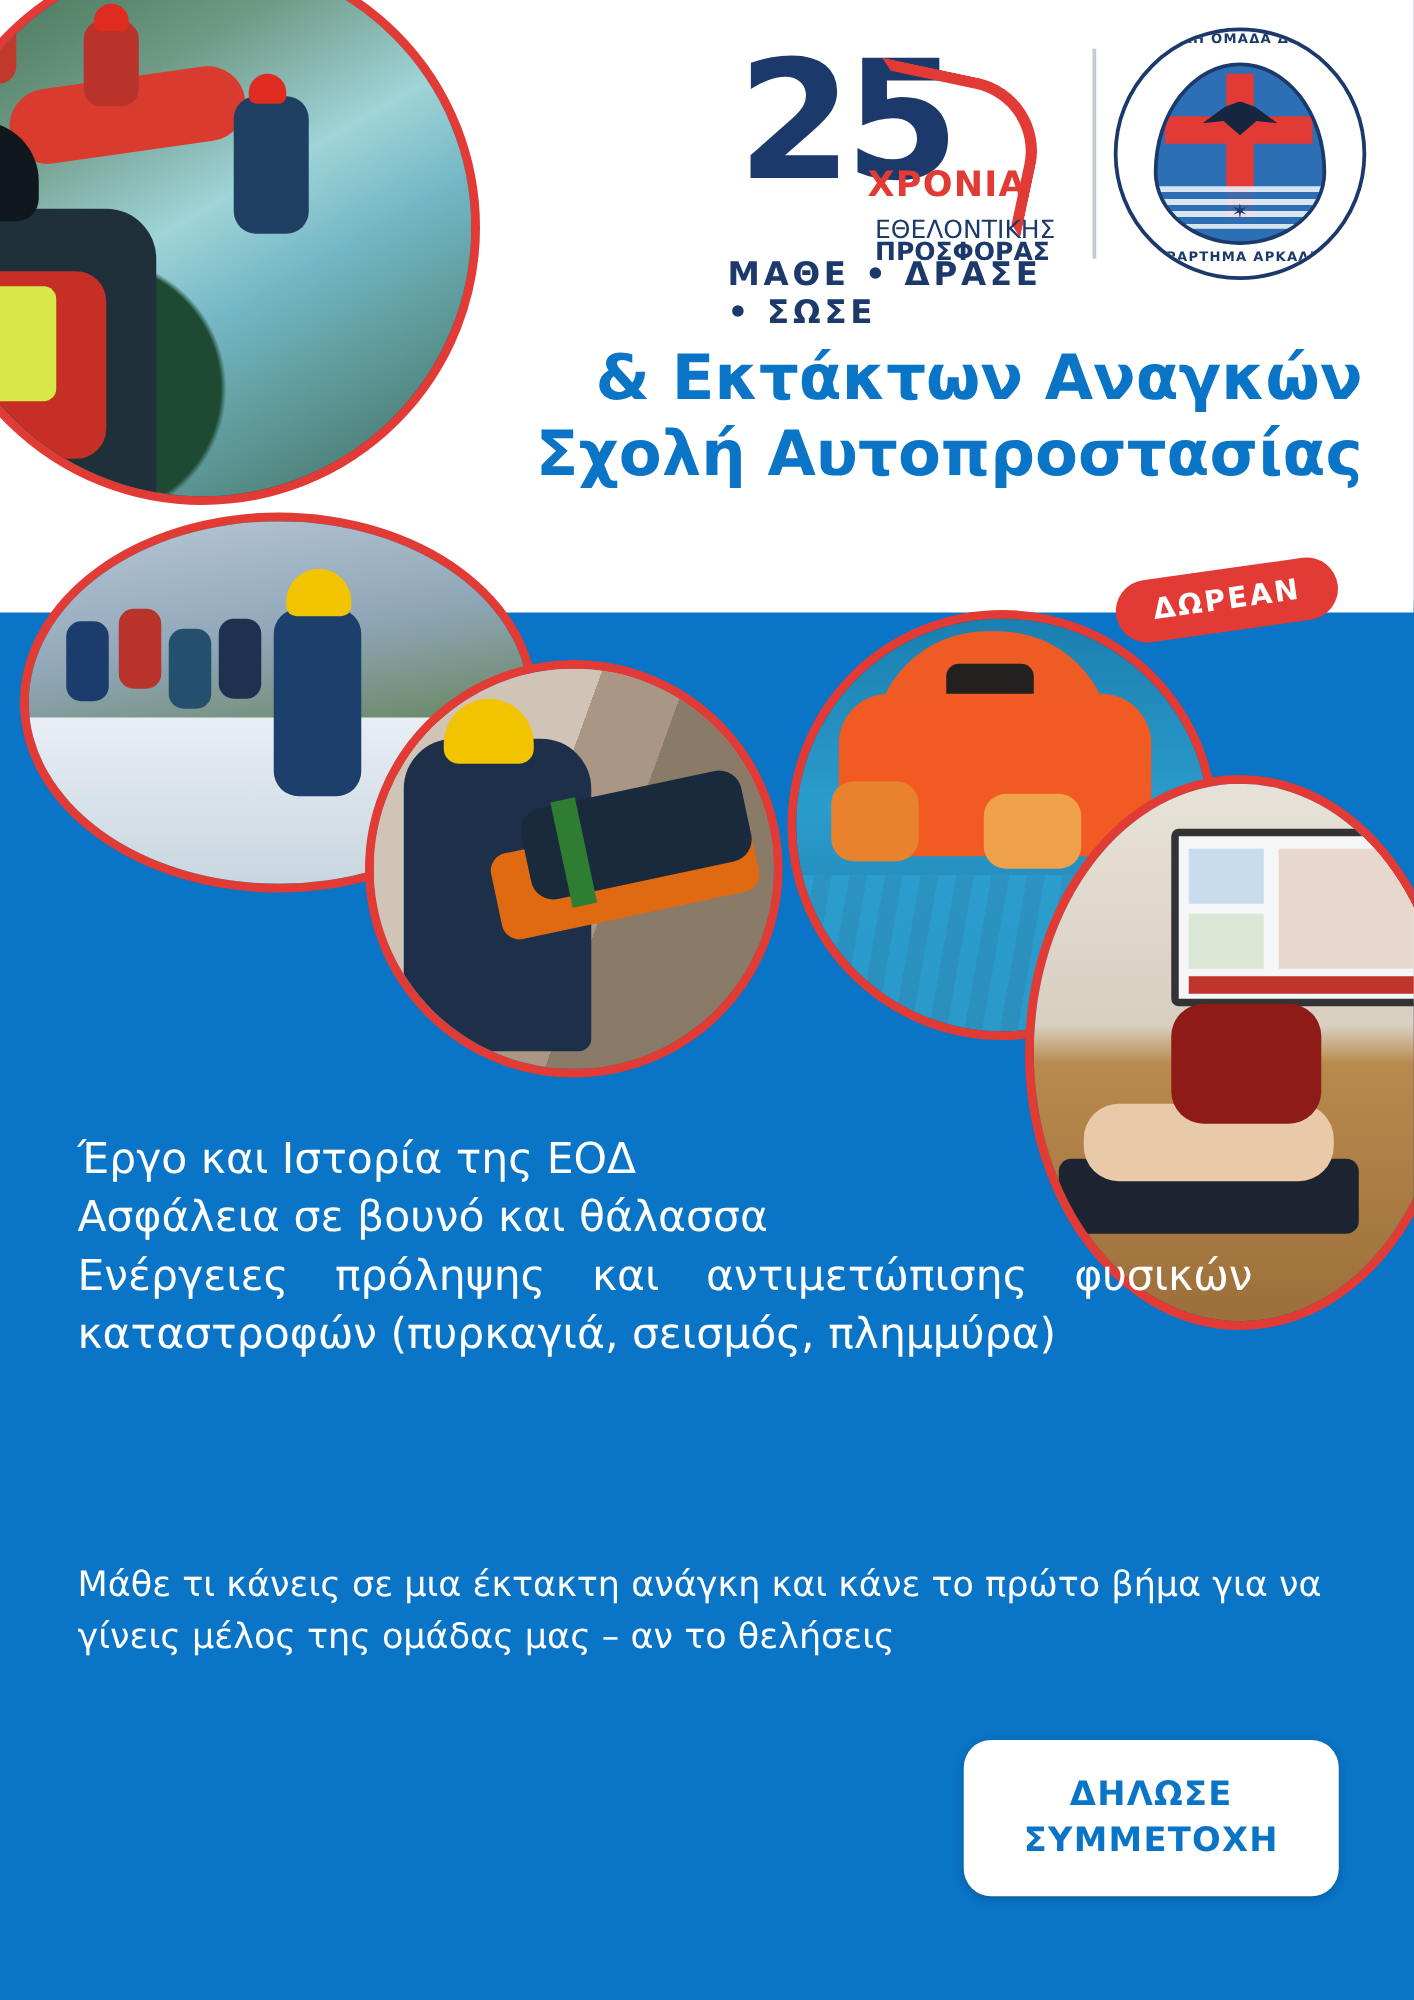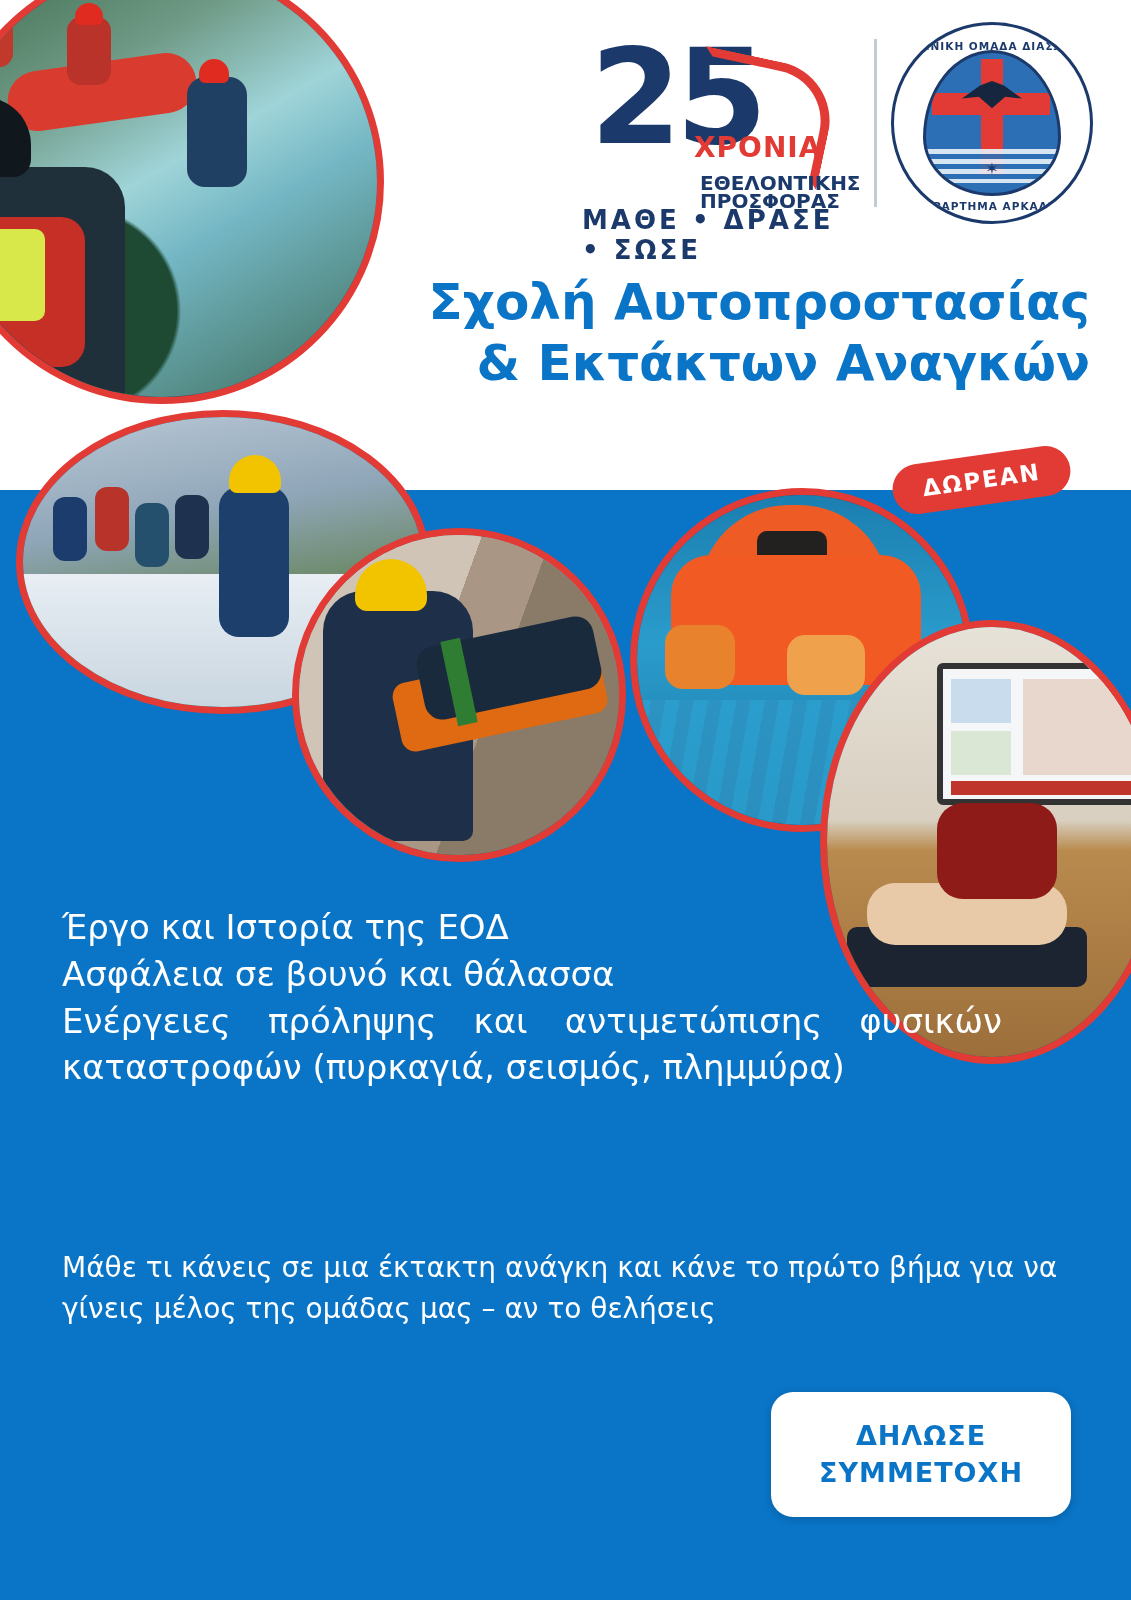--- a/index.html
+++ b/index.html
@@ -36,21 +36,21 @@
     position:absolute;left:132px;top:36px;width:120px;height:100px;
     border:9px solid #e23a35;border-left-color:transparent;border-bottom-color:transparent;
     border-radius:0 60px 0 0;transform:rotate(12deg);
   }
   .anniv .xronia{
     position:absolute;left:134px;top:108px;
     font-size:28px;font-weight:bold;color:#e23a35;letter-spacing:1px;
   }
   .anniv .sub1{
     position:absolute;left:140px;top:150px;
-    font-size:20px;font-weight:bold;color:#1b3a6b;letter-spacing:0px;line-height:1.0;
+    font-size:20px;font-weight:normal;color:#1b3a6b;letter-spacing:0px;line-height:1.0;
   }
   .anniv .sub2{
     position:absolute;left:140px;top:168px;
     font-size:20px;font-weight:bold;color:#1b3a6b;line-height:1.0;
   }
   .anniv .motto{
     position:absolute;left:22px;top:182px;
     font-size:26px;font-weight:bold;color:#1b3a6b;letter-spacing:3px;
   }
   .divider{
@@ -58,21 +58,21 @@
   }
   .eod-logo{
     position:relative;width:196px;height:196px;border-radius:50%;
     background:#fff;border:3px solid #1b3a6b;
     display:flex;align-items:center;justify-content:center;overflow:hidden;
   }
   .eod-logo .ring-text-top,.eod-logo .ring-text-bot{
     position:absolute;width:100%;text-align:center;font-size:10.5px;font-weight:bold;color:#1b3a6b;
     letter-spacing:1px;
   }
-  .eod-logo .ring-text-top{top:15px;}
+  .eod-logo .ring-text-top{top:0;}
   .eod-logo .ring-text-bot{bottom:9px;}
   .eod-logo .shield{
     width:132px;height:140px;border-radius:50% 50% 50% 50%/60% 60% 40% 40%;
     background:#2d6fb5;border:3px solid #1b3a6b;position:relative;overflow:hidden;
   }
   .eod-logo .cross-v{position:absolute;left:50%;top:6px;width:22px;height:116px;margin-left:-11px;background:#e23a35;}
   .eod-logo .cross-h{position:absolute;top:40px;left:6px;width:118px;height:22px;background:#e23a35;}
   .eod-logo .bird{
     position:absolute;left:50%;top:28px;margin-left:-30px;width:60px;height:44px;background:#16263f;
     clip-path:polygon(0% 40%,30% 10%,50% 0%,70% 10%,100% 40%,72% 36%,50% 62%,28% 36%);
@@ -193,22 +193,22 @@
         <div class="cross-h"></div>
         <div class="bird"></div>
         <div class="waves"></div>
         <div class="star">✶</div>
       </div>
       <div class="ring-text-bot">ΠΑΡΑΡΤΗΜΑ ΑΡΚΑΔΙΑΣ</div>
     </div>
   </div>
 
   <div class="title">
+    <div>&amp; Εκτάκτων Αναγκών</div>
     <div>Σχολή Αυτοπροστασίας</div>
-    <div>&amp; Εκτάκτων Αναγκών</div>
   </div>
 
   <div class="badge-free">ΔΩΡΕΑΝ</div>
 
   <div class="ph p1">
     <div class="inner">
       <div class="boat"></div>
       <div class="f1"></div>
       <div class="h1"></div>
       <div class="f2"></div>

